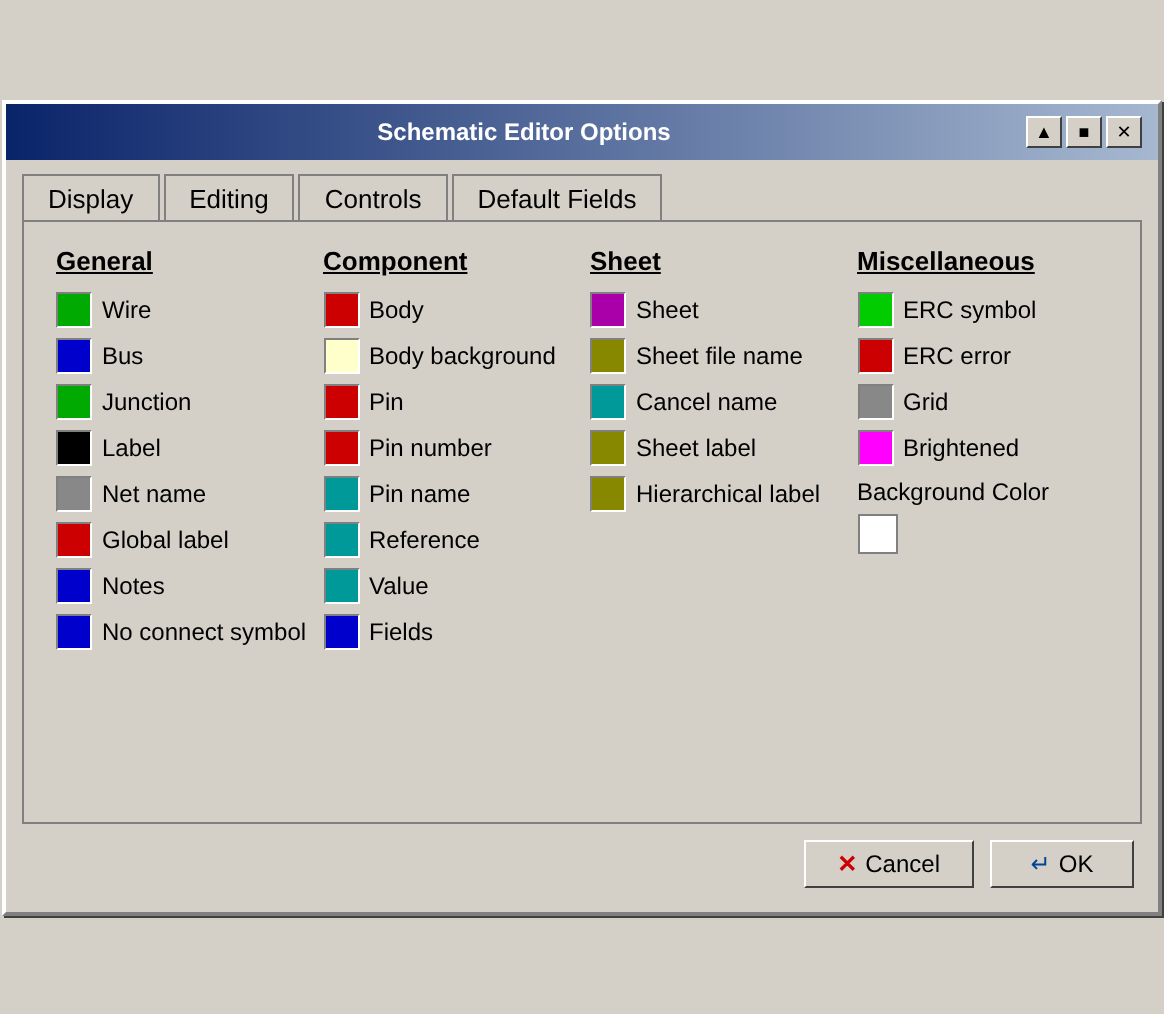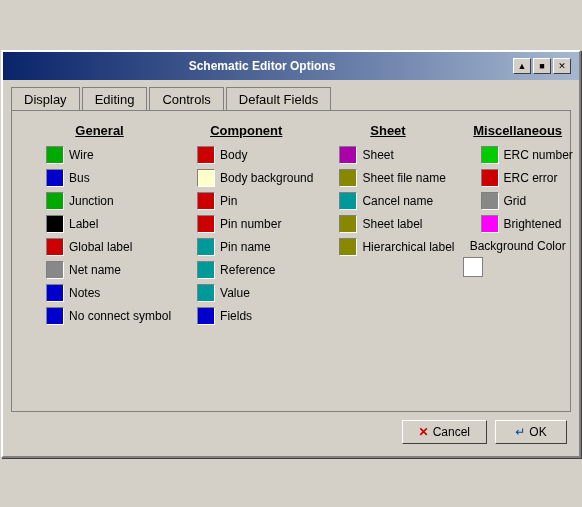--- a/index.html
+++ b/index.html
@@ -94,34 +94,32 @@
       z-index: 1;
     }
     .columns {
       display: flex;
       gap: 0;
       width: 100%;
     }
     .column {
       flex: 1;
       padding: 0 4px;
-      text-align: center;
     }
     .column-header {
       font-weight: bold;
       font-size: 13px;
       margin-bottom: 8px;
       text-decoration: underline;
     }
     .color-row {
       display: flex;
       align-items: center;
       margin-bottom: 5px;
       gap: 5px;
-      margin-left: 18px;
     }
     .color-swatch {
       width: 18px;
       height: 18px;
       border: 1px solid #808080;
       border-right-color: #ffffff;
       border-bottom-color: #ffffff;
       flex-shrink: 0;
       cursor: pointer;
     }
@@ -201,28 +199,28 @@
           </div>
           <div class="color-row">
             <div class="color-swatch" style="background:#00aa00;"></div>
             <span class="color-label">Junction</span>
           </div>
           <div class="color-row">
             <div class="color-swatch" style="background:#000000;"></div>
             <span class="color-label">Label</span>
           </div>
           <div class="color-row">
-            <div class="color-swatch" style="background:#cc0000;"></div>
-            <span class="color-label">Global label</span>
-          </div>
-          <div class="color-row">
             <div class="color-swatch" style="background:#888888;"></div>
             <span class="color-label">Net name</span>
           </div>
           <div class="color-row">
+            <div class="color-swatch" style="background:#cc0000;"></div>
+            <span class="color-label">Global label</span>
+          </div>
+          <div class="color-row">
             <div class="color-swatch" style="background:#0000cc;"></div>
             <span class="color-label">Notes</span>
           </div>
           <div class="color-row">
             <div class="color-swatch" style="background:#0000cc;"></div>
             <span class="color-label">No connect symbol</span>
           </div>
         </div>
 
         <div class="column">
@@ -282,21 +280,21 @@
           <div class="color-row">
             <div class="color-swatch" style="background:#888800;"></div>
             <span class="color-label">Hierarchical label</span>
           </div>
         </div>
 
         <div class="column">
           <div class="column-header">Miscellaneous</div>
           <div class="color-row">
             <div class="color-swatch" style="background:#00cc00;"></div>
-            <span class="color-label">ERC number</span>
+            <span class="color-label">ERC symbol</span>
           </div>
           <div class="color-row">
             <div class="color-swatch" style="background:#cc0000;"></div>
             <span class="color-label">ERC error</span>
           </div>
           <div class="color-row">
             <div class="color-swatch" style="background:#888888;"></div>
             <span class="color-label">Grid</span>
           </div>
           <div class="color-row">

